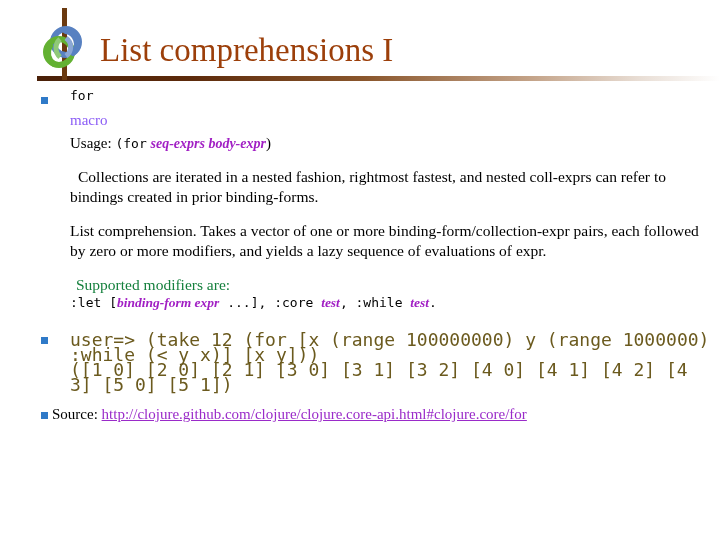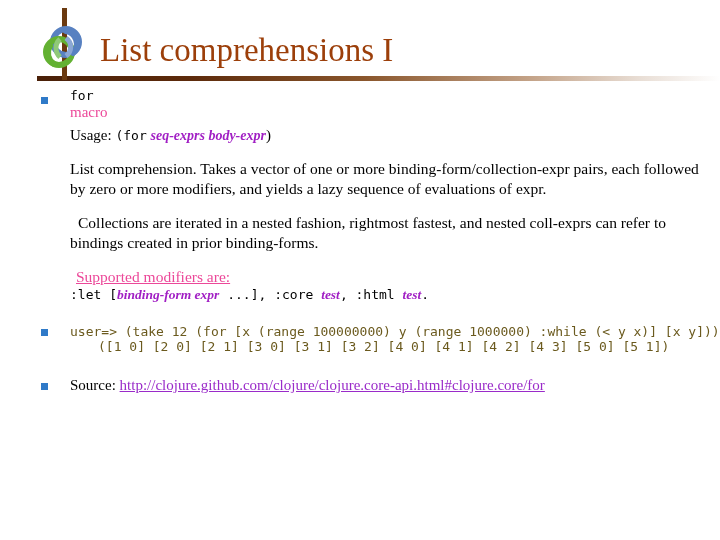--- a/index.html
+++ b/index.html
@@ -99,21 +99,22 @@
   .line-for {
     font-family: "DejaVu Sans Mono", monospace;
     font-size: 13px;
     line-height: 16px;
     color: #000000;
   }
   .line-macro {
     font-family: "Liberation Serif", serif;
     font-size: 15px;
     line-height: 17px;
-    color: #ec4899;
+    color: #8b5cf6;
+    margin-top: 8px;
   }
 
   .usage {
     font-family: "Liberation Serif", serif;
     font-size: 15px;
     line-height: 18px;
     color: #000000;
     margin-top: 5px;
     padding-left: 70px;
   }
@@ -140,59 +141,57 @@
   }
 
   .modifiers {
     padding-left: 70px;
     margin-top: 14px;
   }
   .modifiers .mod-title {
     font-family: "Liberation Serif", serif;
     font-size: 15.5px;
     line-height: 19px;
-    color: #ec4899;
+    color: #15803d;
     text-indent: 6px;
-    text-decoration: underline;
   }
   .modifiers .mod-line {
     font-family: "DejaVu Sans Mono", monospace;
     font-size: 13px;
     line-height: 18px;
     color: #000000;
   }
   .modifiers .mod-line .param {
     font-family: "Liberation Serif", serif;
     font-size: 13.5px;
     font-style: italic;
   }
 
   .code-block {
     position: relative;
     margin-top: 20px;
     padding-left: 70px;
     padding-right: 0;
     font-family: "DejaVu Sans Mono", monospace;
-    font-size: 13px;
+    font-size: 18px;
     line-height: 15px;
     color: #6b5a1e;
     word-break: break-all;
   }
   .code-block .bullet-mark {
     top: 5px;
   }
   .code-out {
     color: #6b5a1e;
-    margin-left: 28px;
   }
 
   .source-row {
     position: relative;
-    margin-top: 22px;
-    padding-left: 70px;
+    margin-top: 13px;
+    padding-left: 52px;
     font-family: "Liberation Serif", serif;
     font-size: 15px;
     line-height: 19px;
     color: #000000;
   }
   .source-row .bullet-mark {
     top: 7px;
   }
   .link {
     color: #9a2bc9;
@@ -230,27 +229,27 @@
     <div class="line-for">for</div>
     <div class="line-macro">macro</div>
   </div>
 
   <div class="usage">
     <span>Usage:</span>
     <span class="mono">(for</span>
     <span class="param">seq-exprs body-expr</span><span class="serif">)</span>
   </div>
 
+  <div class="para para-indent">Collections are iterated in a nested fashion, rightmost fastest, and nested coll-exprs can refer to bindings created in prior binding-forms.</div>
+
   <div class="para">List comprehension. Takes a vector of one or more binding-form/collection-expr pairs, each followed by zero or more modifiers, and yields a lazy sequence of evaluations of expr.</div>
-
-  <div class="para para-indent">Collections are iterated in a nested fashion, rightmost fastest, and nested coll-exprs can refer to bindings created in prior binding-forms.</div>
 
   <div class="modifiers">
     <div class="mod-title">Supported modifiers are:</div>
-    <div class="mod-line"><span>:let</span> <span>[</span><span class="param">binding-form expr</span> <span>...</span><span>],</span> <span>:core</span> <span class="param">test</span><span>,</span> <span>:html</span> <span class="param">test</span><span>.</span></div>
+    <div class="mod-line"><span>:let</span> <span>[</span><span class="param">binding-form expr</span> <span>...</span><span>],</span> <span>:core</span> <span class="param">test</span><span>,</span> <span>:while</span> <span class="param">test</span><span>.</span></div>
   </div>
 
   <div class="code-block">
     <span class="bullet-mark"></span>
     <div><span>user=&gt;</span><span> (take 12 (for [x (range 100000000) y (range 1000000) :while (&lt; y x)] [x y]))</span></div>
     <div class="code-out">([1 0] [2 0] [2 1] [3 0] [3 1] [3 2] [4 0] [4 1] [4 2] [4 3] [5 0] [5 1])</div>
   </div>
 
   <div class="source-row">
     <span class="bullet-mark"></span>

